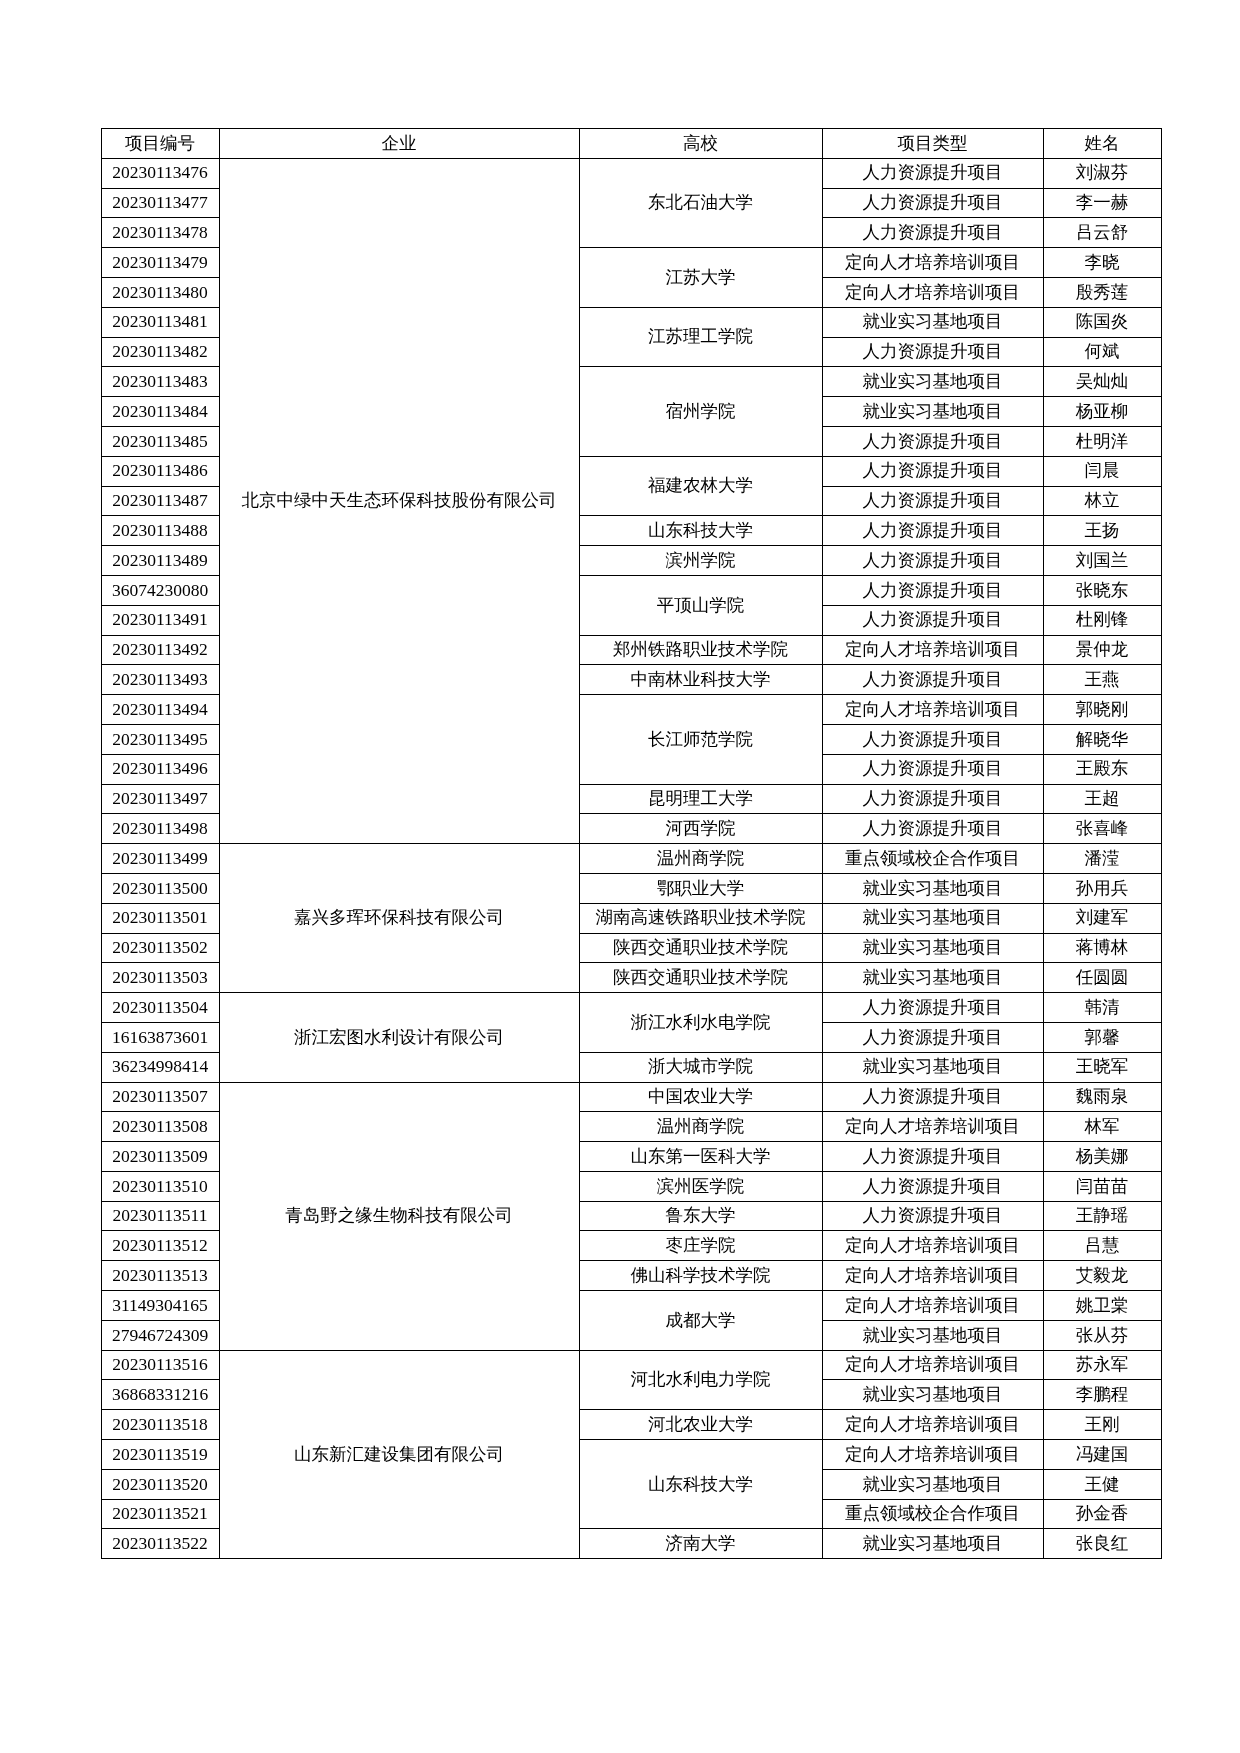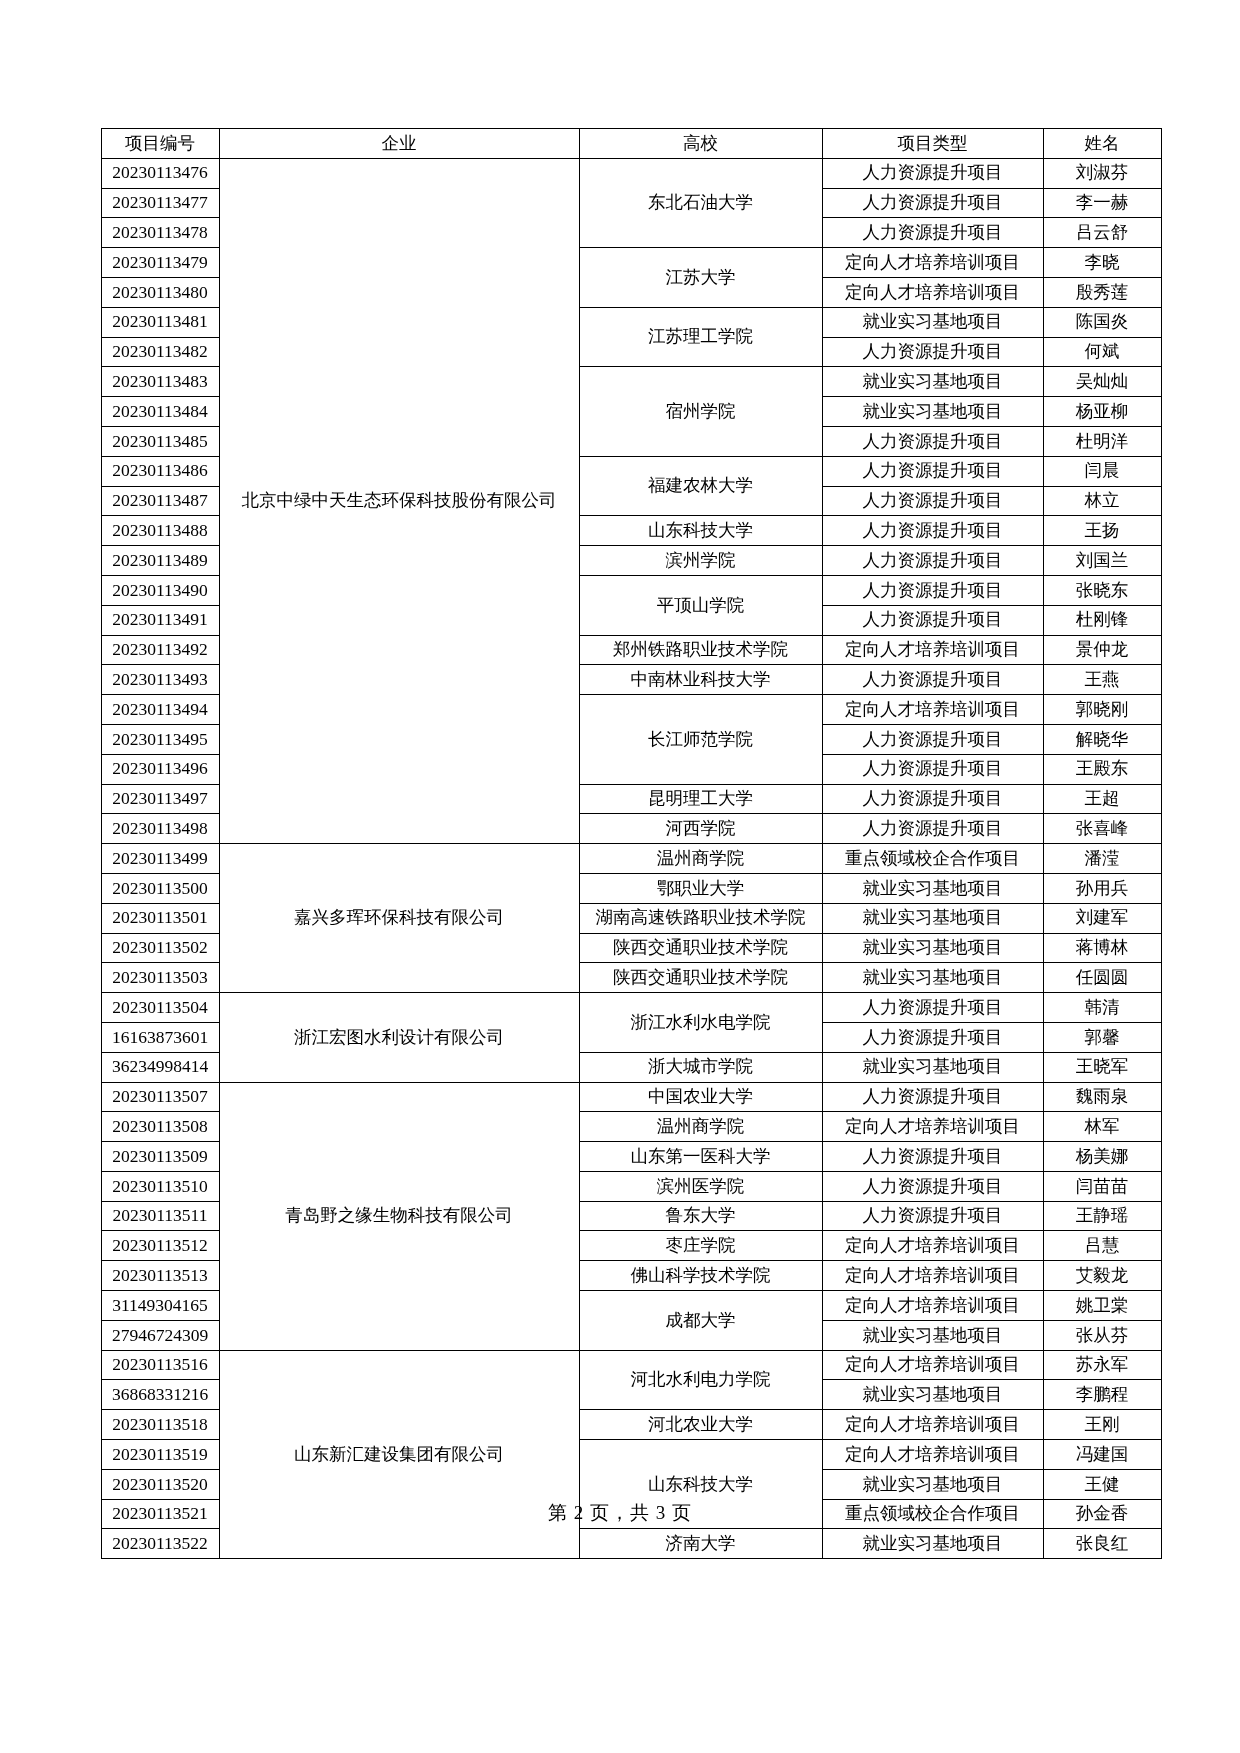--- a/index.html
+++ b/index.html
@@ -150,21 +150,21 @@
           <td>人力资源提升项目</td>
           <td>王扬</td>
         </tr>
         <tr>
           <td>20230113489</td>
           <td>滨州学院</td>
           <td>人力资源提升项目</td>
           <td>刘国兰</td>
         </tr>
         <tr>
-          <td>20230113490</td>
+          <td>36074230080</td>
           <td rowspan="2">平顶山学院</td>
           <td>人力资源提升项目</td>
           <td>张晓东</td>
         </tr>
         <tr>
           <td>20230113491</td>
           <td>人力资源提升项目</td>
           <td>杜刚锋</td>
         </tr>
         <tr>
@@ -346,15 +346,14 @@
         </tr>
         <tr>
           <td>20230113522</td>
           <td>济南大学</td>
           <td>就业实习基地项目</td>
           <td>张良红</td>
         </tr>
       </tbody>
   </table>
 
-  <div class="footer">第 2 页，共 3 页</div>
 
 </div>
 
 </body></html>

